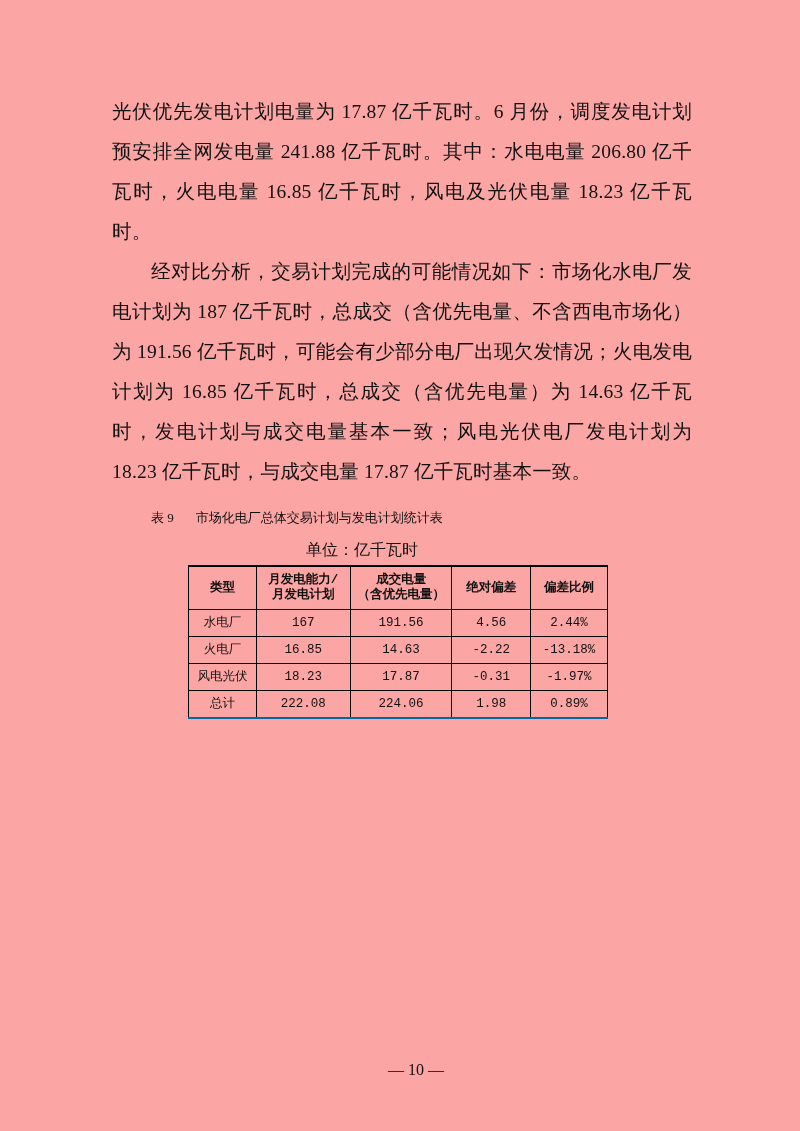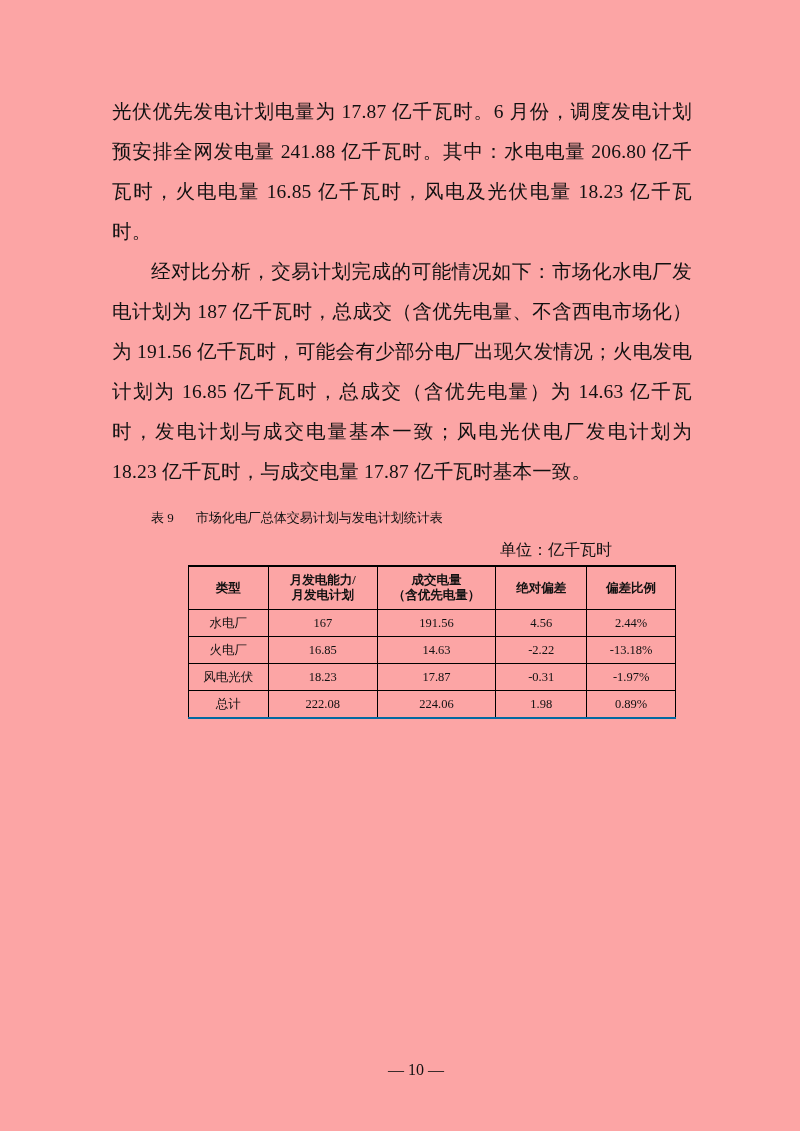--- a/index.html
+++ b/index.html
@@ -41,33 +41,33 @@
     margin-top: 6px;
     text-indent: 39px;
     white-space: nowrap;
   }
   .table-title .gap {
     display: inline-block;
     width: 22px;
   }
   .unit {
     font-size: 16px;
-    text-align: right;
+    text-align: center;
     margin-top: 2px;
     padding-right: 80px;
   }
   .table-wrap {
     margin-top: 4px;
     padding-left: 76px;
   }
   table.stat {
     border-collapse: collapse;
-    width: 488px;
+    width: 420px;
     font-size: 12.5px;
-    font-family: Liberation Serif, serif;
+    font-family: Liberation Mono, monospace;
   }
   table.stat th, table.stat td {
     border: 1px solid #000000;
     text-align: center;
     vertical-align: middle;
     padding: 2px 2px;
     line-height: 15px;
     font-weight: normal;
   }
   table.stat thead th {

